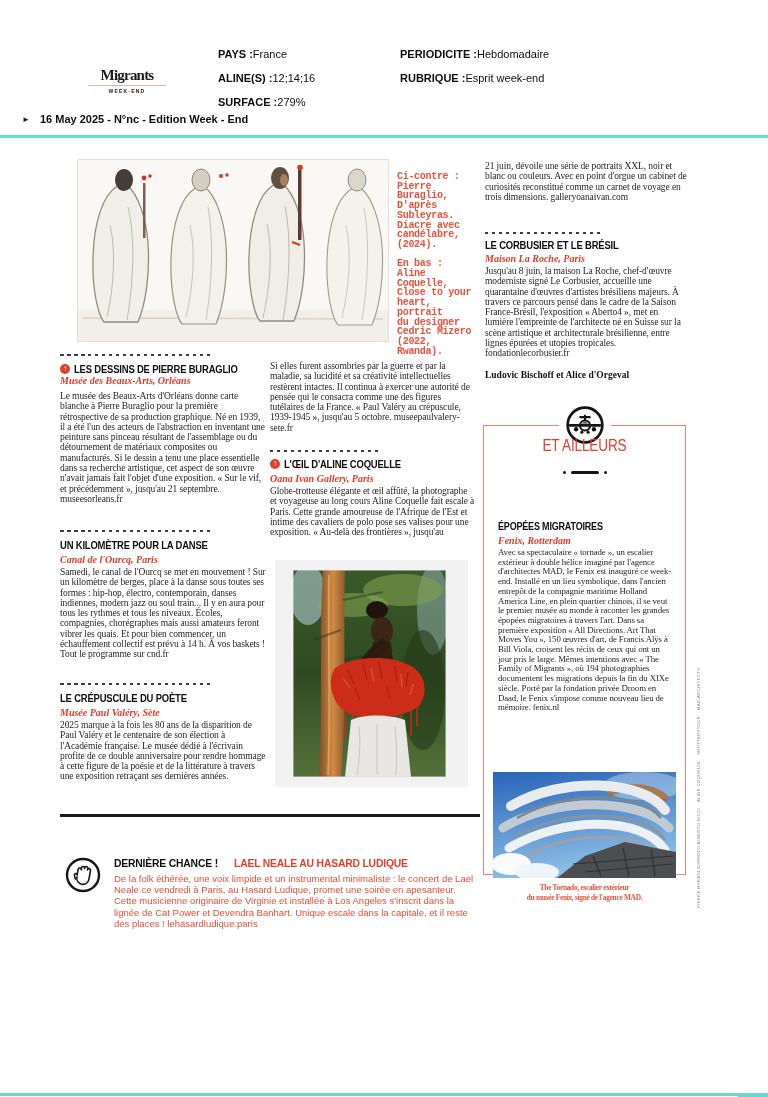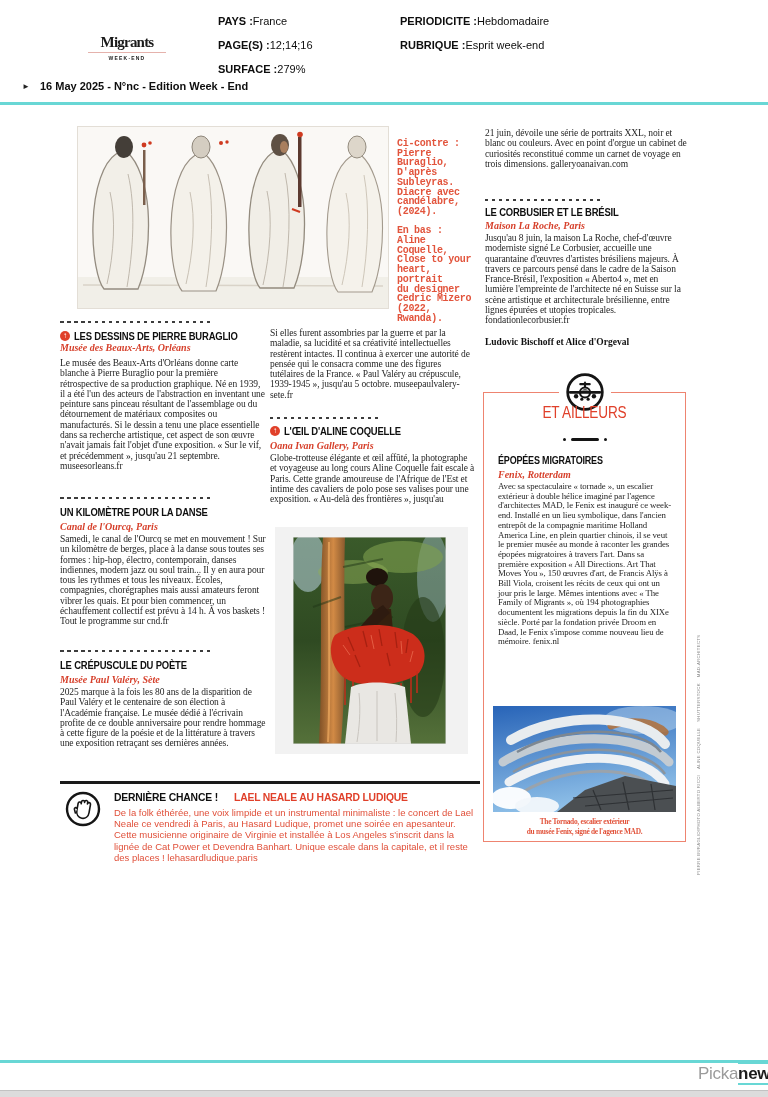--- a/index.html
+++ b/index.html
@@ -1,18 +1,18 @@
 <!DOCTYPE html>
 <html><head>
 <meta charset="utf-8">
 <style>
   html,body{margin:0;padding:0;background:#ffffff;}
   .page{position:relative;width:768px;height:1097px;background:#fff;overflow:hidden;
         font-family:"Liberation Sans",sans-serif;color:#111;}
-  .abs{position:absolute;}
+  .abs{position:absolute;margin-top:33px;}
 
   
   .logo{left:86px;top:34px;width:82px;text-align:center;}
   .logo-main{font-family:"Liberation Serif",serif;font-weight:bold;font-size:15px;letter-spacing:-0.8px;color:#1a1a1a;}
   .logo-rule{height:1px;background:#e5b2ac;margin:1px 2px 2px 2px;}
   .logo-sub{font-size:5px;font-weight:bold;letter-spacing:1.2px;color:#1a1a1a;}
   .meta{font-size:11px;color:#0e0e0e;line-height:24px;white-space:nowrap;}
   .meta b{font-weight:bold;}
   .dateline{left:22px;top:80px;font-size:11px;font-weight:bold;color:#0e0e0e;display:flex;align-items:center;gap:10px;}
   .dl-arrow{font-size:8px;color:#222;}
@@ -67,21 +67,21 @@
 <div class="page">
 
   <div class="abs logo">
     <div class="logo-main">Migrants</div>
     <div class="logo-rule"></div>
     <div class="logo-sub">WEEK-END</div>
   </div>
 
   <div class="abs meta" style="left:218px;top:9px;">
     <div><b>PAYS :</b><span>France</span></div>
-    <div><b>PAGE(S) :</b><span>12;14;16</span></div>
+    <div><b>ALINE(S) :</b><span>12;14;16</span></div>
     <div><b>SURFACE :</b><span>279%</span></div>
   </div>
 
   <div class="abs meta" style="left:400px;top:9px;">
     <div><b>PERIODICITE :</b><span>Hebdomadaire</span></div>
     <div><b>RUBRIQUE :</b><span>Esprit week-end</span></div>
   </div>
 
   <div class="abs dateline">
     <span class="dl-arrow">►</span>

